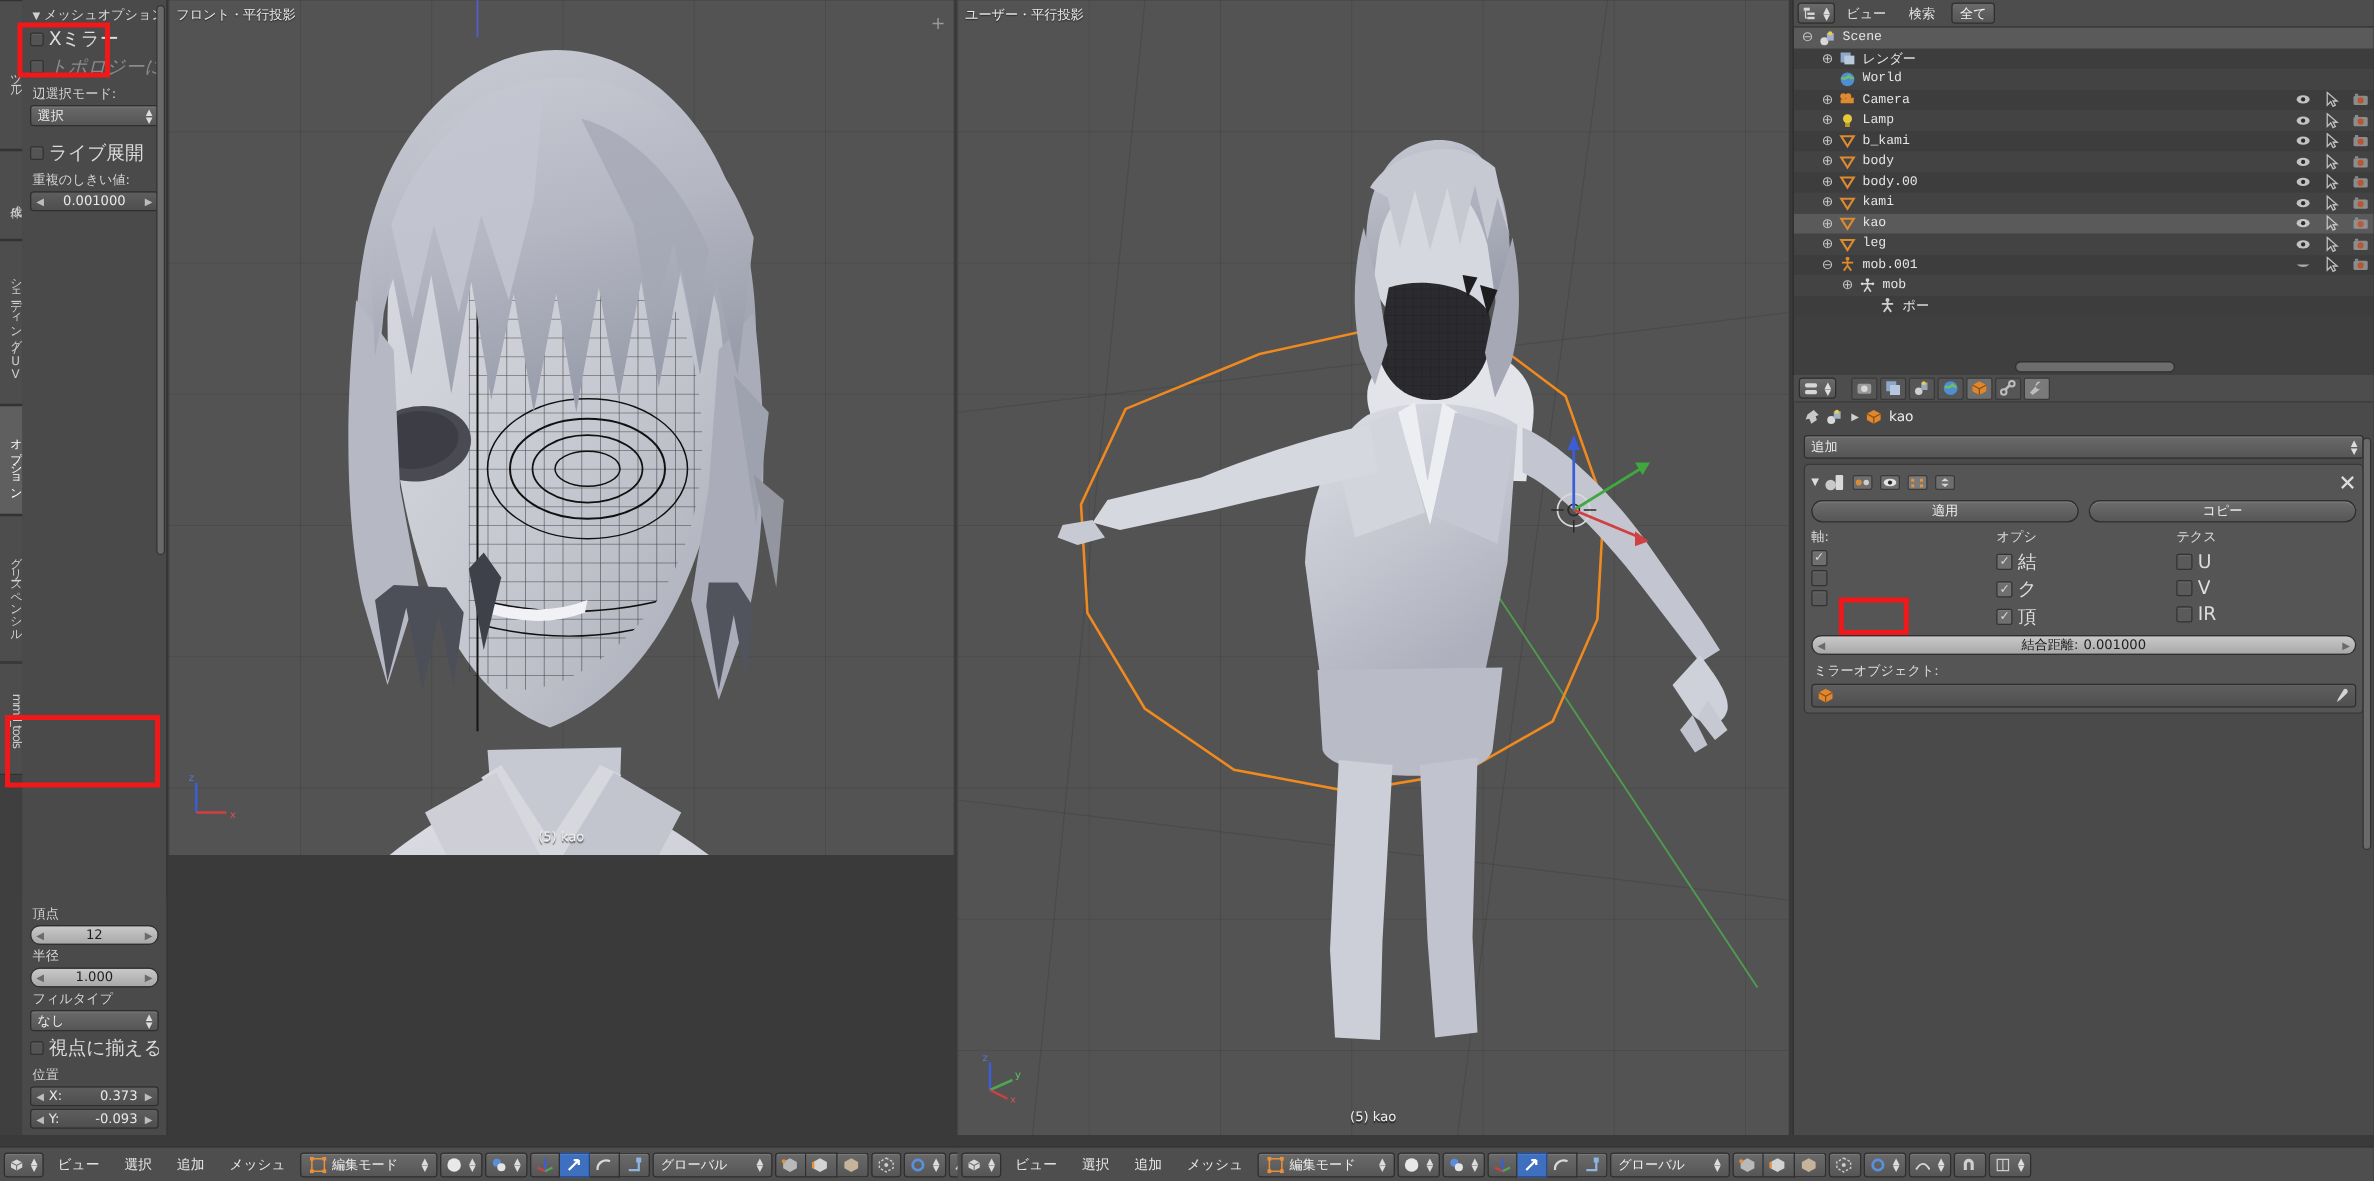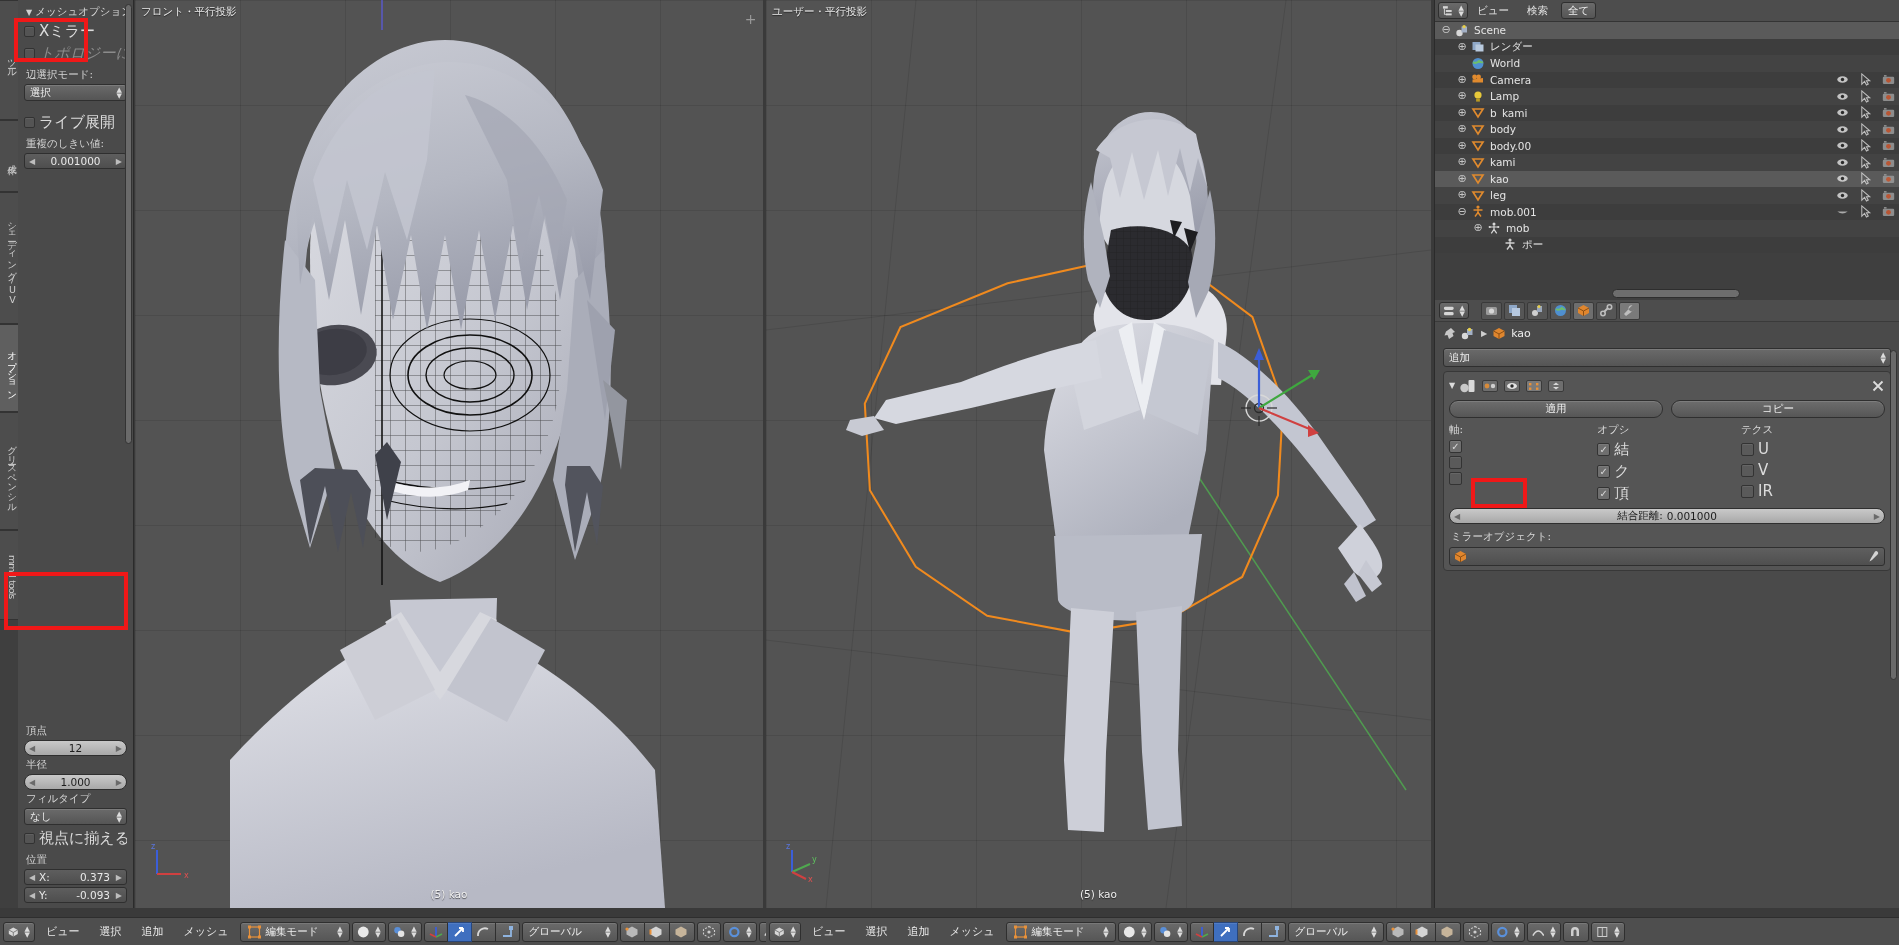--- a/index.html
+++ b/index.html
@@ -72,21 +72,21 @@
   }
   .numfield.dark .lt, .numfield.dark .gt { color: #bdbdbd; }
   .numfield.lbl-left { justify-content: flex-start; padding-left: 14px; }
 
   .redbox {
     position: absolute; border: 4px solid #f01818; pointer-events: none; z-index: 40;
   }
 
   
   .viewport { position: absolute; overflow: hidden; }
-  #vp-left { left: 135px; top: 0; width: 628px; height: 908px; background: #535353; }
+  #vp-left { left: 135px; top: 0; width: 628px; height: 684px; background: #535353; }
   #vp-right { left: 766px; top: 0; width: 665px; height: 908px; background: #535353; }
   .vp-grid {
     position: absolute; inset: 0;
     background-image:
       linear-gradient(to right, rgba(0,0,0,.10) 1px, transparent 1px),
       linear-gradient(to bottom, rgba(0,0,0,.10) 1px, transparent 1px);
     background-size: 105px 105px;
   }
   .vp-header {
     position: absolute; left: 6px; top: 5px; font-size: 10.5px; color: #eaeaea;
@@ -119,21 +119,21 @@
   .hd-menu { padding: 0 9px; font-size: 10.5px; color: #e4e4e4; height: 17px; display: flex; align-items: center; }
   .ol-rows { position: absolute; top: 22px; left: 0; right: 0; bottom: 14px; overflow: hidden; }
   .ol-row {
     height: 16.5px; display: flex; align-items: center; position: relative;
     font-size: 10.5px; color: #e4e4e4; padding-right: 4px;
   }
   .ol-row:nth-child(odd) { background: #434343; }
   .ol-row:nth-child(even) { background: #3d3d3d; }
   .ol-row.sel { background: #5a5a5a; }
   .ol-expand { width: 10px; height: 10px; font-size: 11px; line-height: 9px; text-align: center; color: #c4c4c4; flex: 0 0 auto; }
-  .ol-name { white-space: nowrap; overflow: hidden; }
+  .ol-name { white-space: nowrap; overflow: hidden; font-family: Liberation Mono, monospace; }
   .ol-icons { position: absolute; right: 4px; display: flex; gap: 10px; align-items: center; }
   .ol-ico { width: 13px; height: 13px; opacity: .85; }
   .ol-hbar {
     position: absolute; bottom: 1px; left: 4px; right: 4px; height: 10px;
   }
   .ol-hbar .thumb { position: absolute; left: 38%; width: 28%; height: 9px; border-radius: 5px; background: #6d6d6d; border: 1px solid #2e2e2e; }
 
   
   #props {
     position: absolute; left: 1434px; top: 300px; width: 465px; height: 608px;

